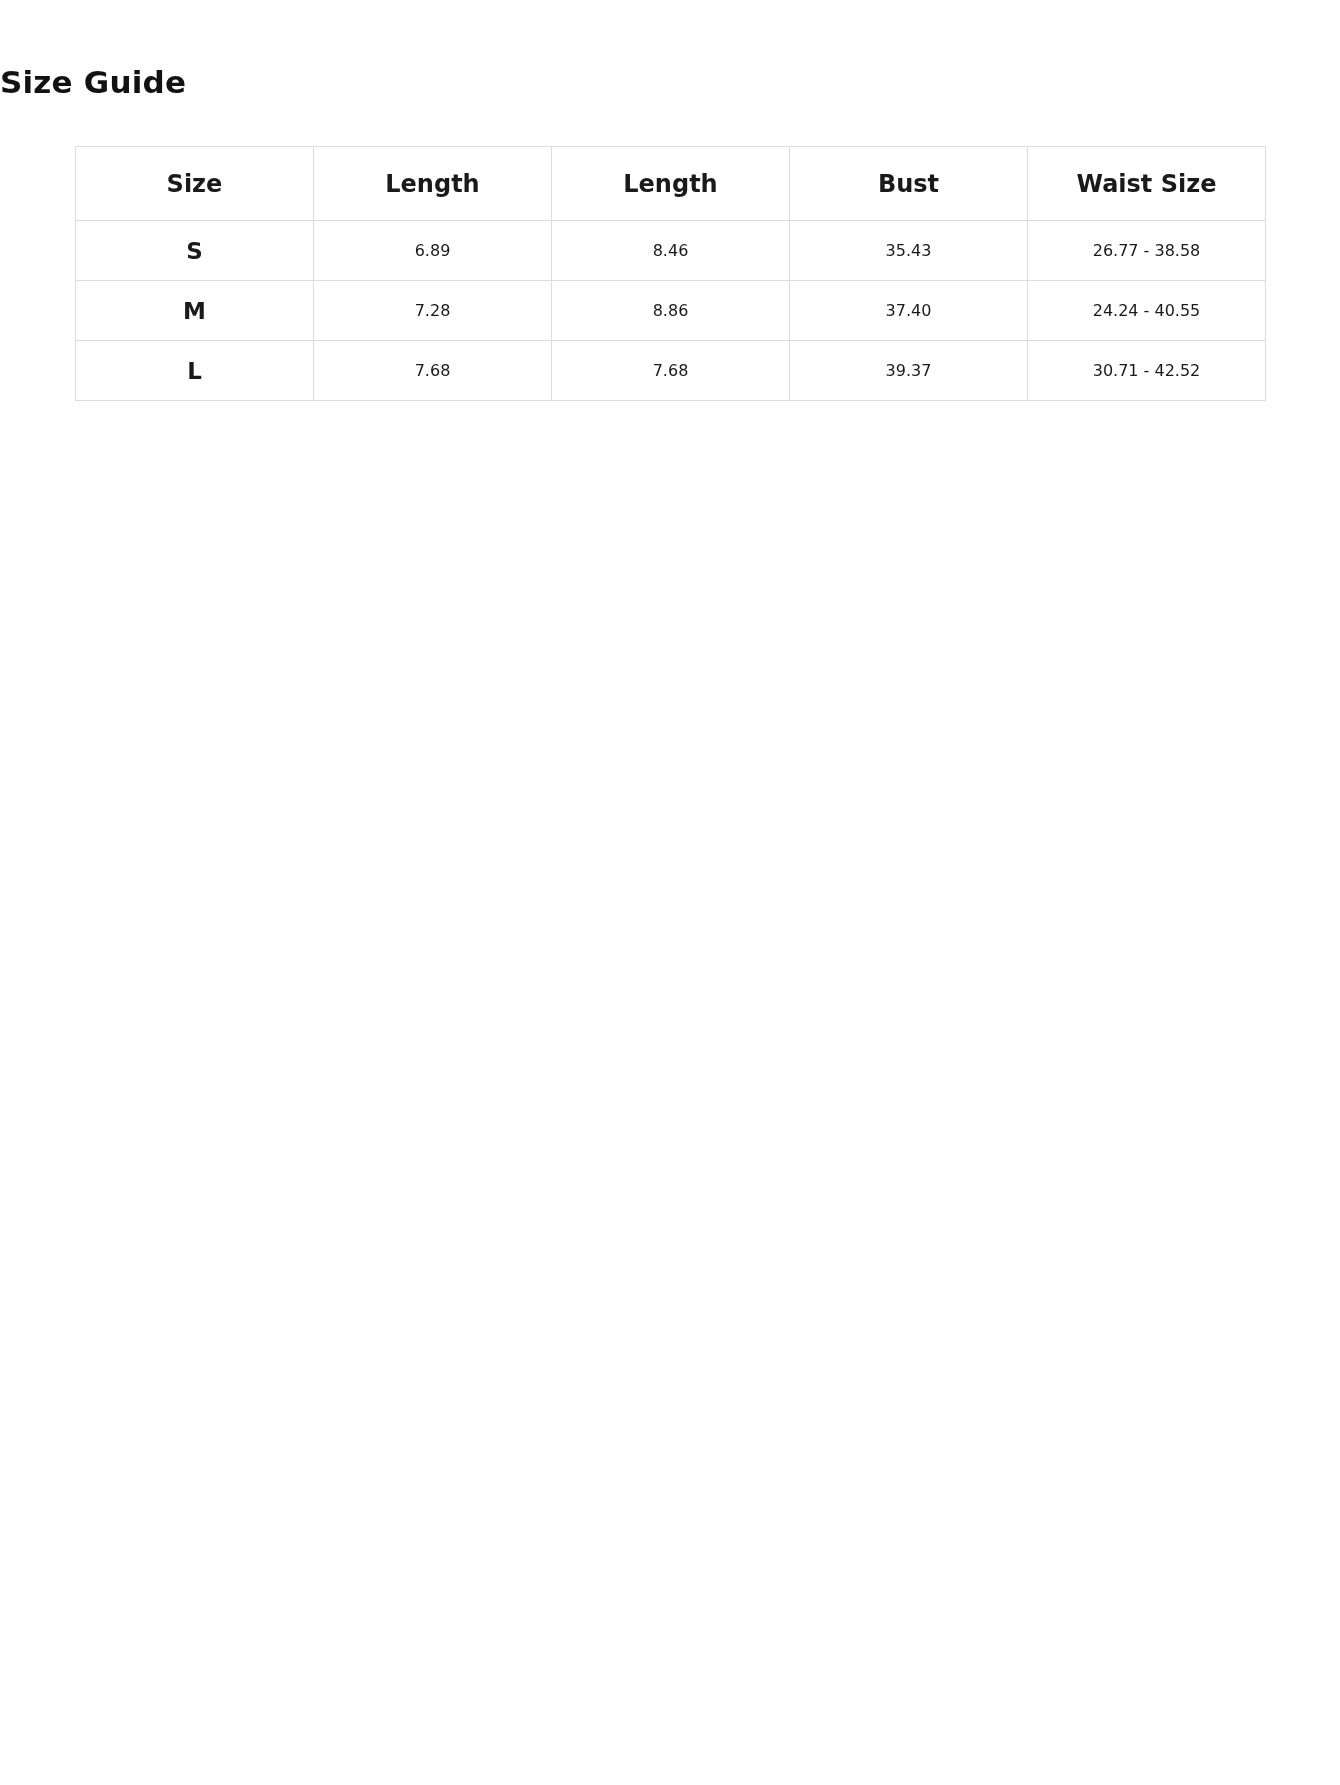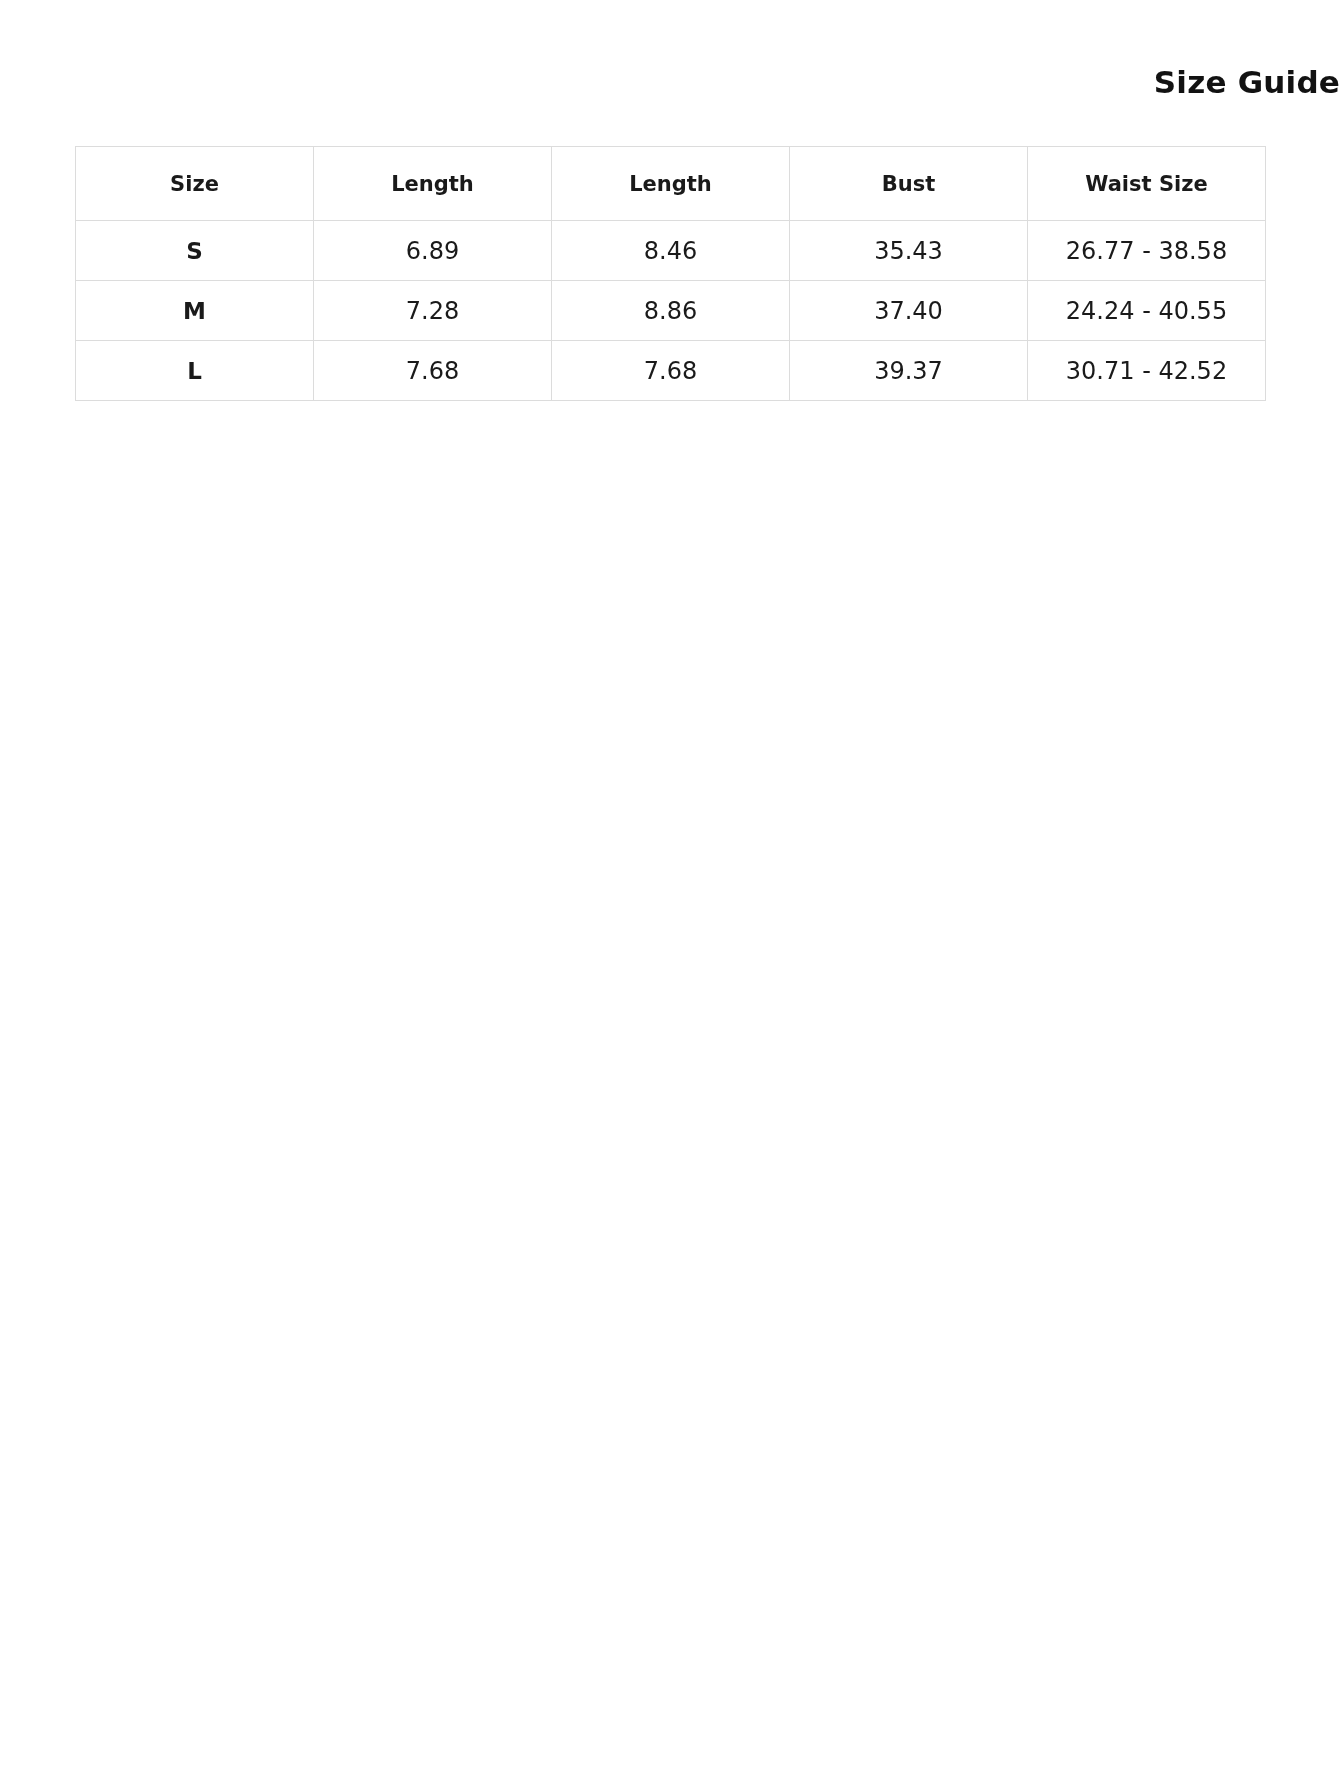--- a/index.html
+++ b/index.html
@@ -12,21 +12,21 @@
     min-height: 1785px;
     font-family: "DejaVu Sans", sans-serif;
     color: #1a1a1a;
   }
   .page {
     width: 1340px;
     box-sizing: border-box;
     padding: 0;
   }
   .title {
-    text-align: right;
+    text-align: left;
     font-size: 31px;
     font-weight: bold;
     letter-spacing: 0.2px;
     color: #121212;
     margin: 0;
     padding-top: 64px;
     padding-bottom: 0;
   }
   .table-wrap {
     margin: 46px auto 0 auto;
@@ -37,26 +37,26 @@
     width: 100%;
     table-layout: fixed;
   }
   table.size-table th,
   table.size-table td {
     border: 1px solid #dcdcdc;
     text-align: center;
     vertical-align: middle;
     padding: 0;
     height: 59px;
-    font-size: 24px;
+    font-size: 16px;
     color: #1a1a1a;
   }
   table.size-table thead th {
     font-weight: bold;
-    font-size: 21px;
+    font-size: 24px;
     height: 73px;
   }
   table.size-table tbody td.size-cell {
     font-weight: bold;
     font-size: 23px;
   }
   table.size-table tbody td {
     font-weight: normal;
   }
   

